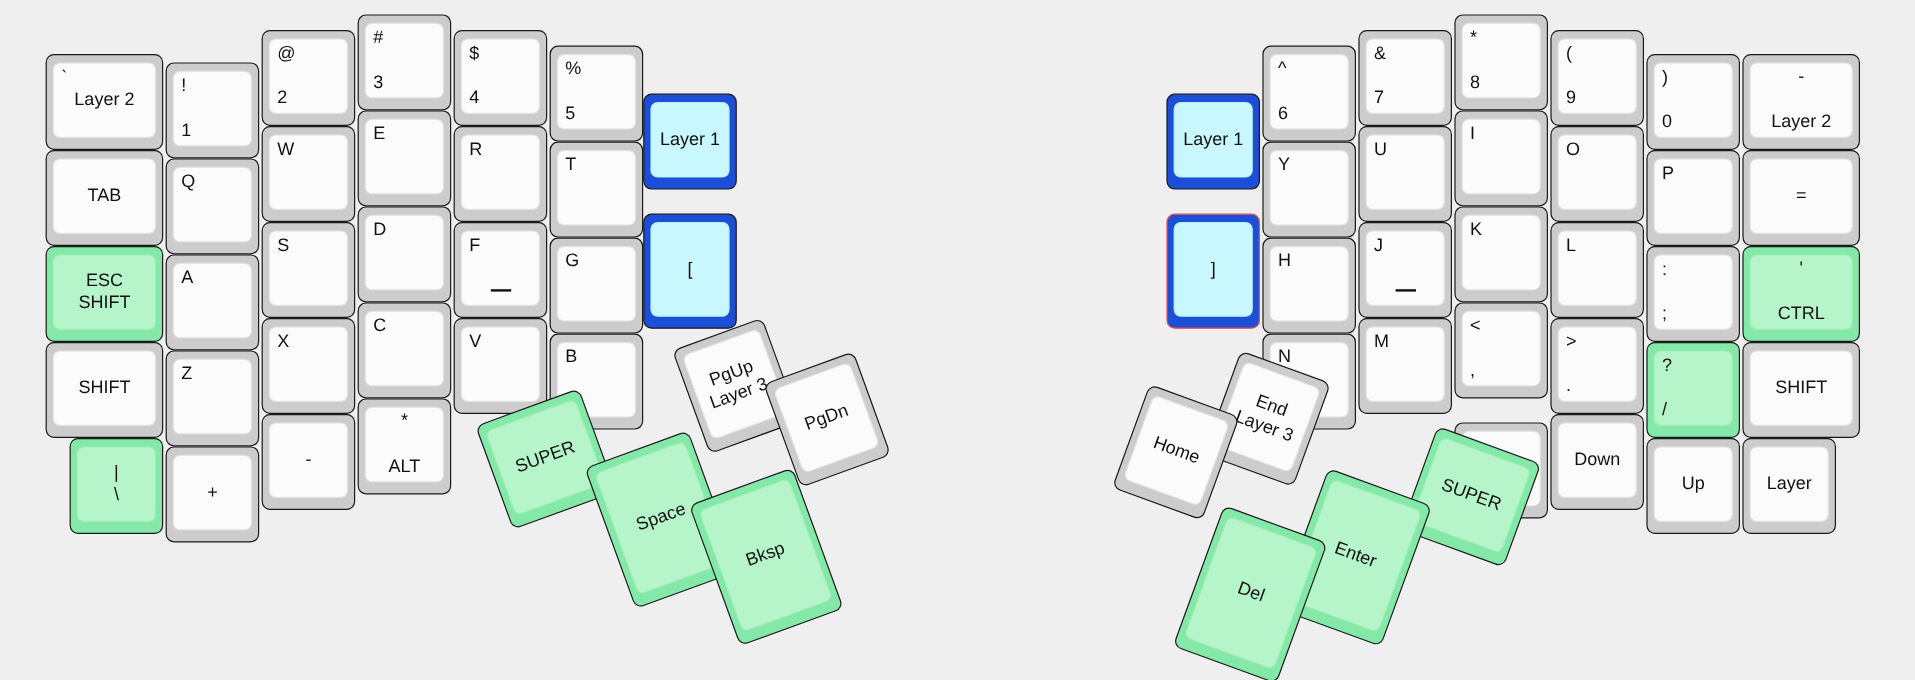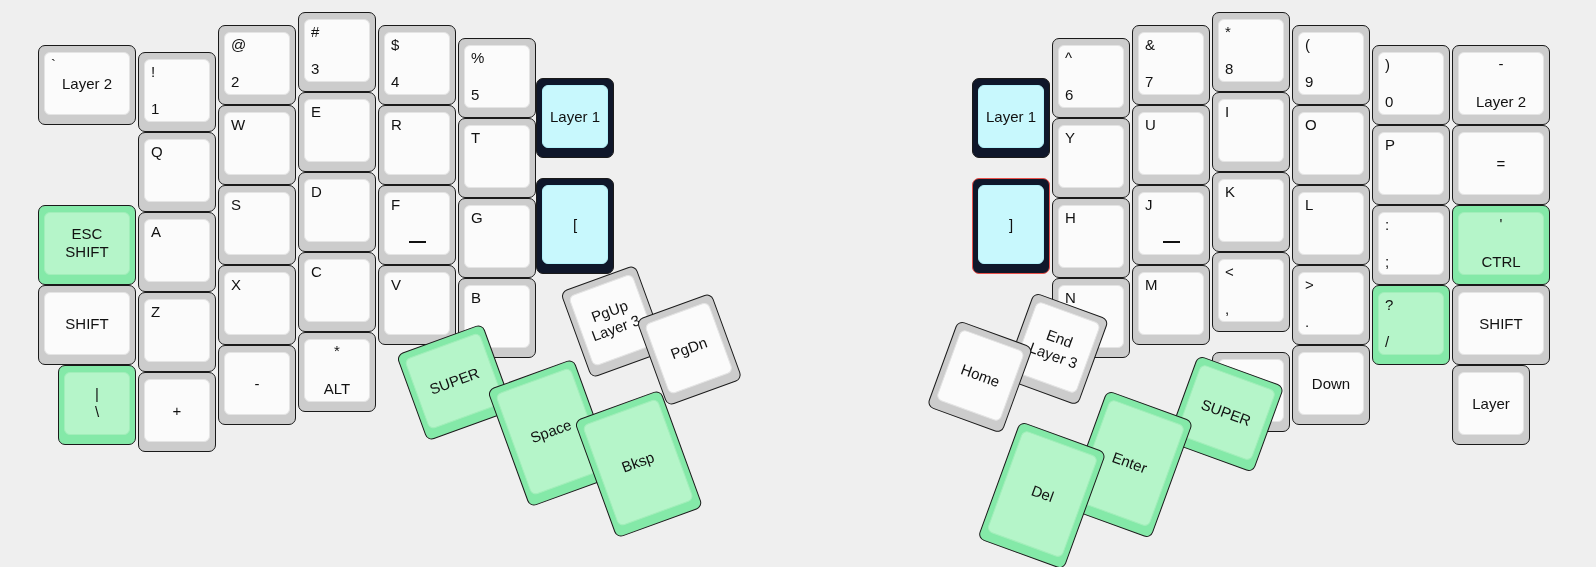--- a/index.html
+++ b/index.html
@@ -34,21 +34,21 @@
     box-sizing: border-box;
     width: 100%;
     height: 100%;
     border-radius: 6px;
     background: #fbfbfb;
     border: 1px solid #e4e4e4;
   }
   
   .key.green { background: #84e9a8; }
   .key.green > .cap { background: #b5f5c9; border-color: #a2eeba; }
-  .key.cyan { background: #0f172a; }
+  .key.cyan { background: #1d4ed8; }
   .key.cyan > .cap { background: #c8f8fd; border-color: #b3f2fa; }
   .key.sel { border-color: #e8504a; }
 
   
   .lg {
     position: absolute;
     font-size: 15px;
     color: #111;
     line-height: 1.1;
     white-space: pre;
@@ -95,20 +95,25 @@
 <body>
 
 <div id="kb">
     <div style="position: absolute; left: 0px; top: 0px; width: 100%; height: 100%;">
       <div class="key" style="left: 38px; top: 45px; width: 98px; height: 80px;">
         <div class="cap">
           <div class="lg ctr">Layer 2</div>
           <div class="lg tl">`</div>
         </div>
       </div>
+      <div class="key" style="left: 38px; top: 125px; width: 98px; height: 80px;">
+        <div class="cap">
+          <div class="lg ctr">TAB</div>
+        </div>
+      </div>
       <div class="key green" style="left: 38px; top: 205px; width: 98px; height: 80px;">
         <div class="cap">
           <div class="lg two">ESC
 SHIFT</div>
         </div>
       </div>
       <div class="key" style="left: 38px; top: 285px; width: 98px; height: 80px;">
         <div class="cap">
           <div class="lg ctr">SHIFT</div>
         </div>
@@ -400,20 +405,25 @@
       <div class="key" style="left: 1372px; top: 205px; width: 78px; height: 80px;">
         <div class="cap">
           <div class="lg tl">:</div>
           <div class="lg bl">;</div>
         </div>
       </div>
       <div class="key green" style="left: 1372px; top: 285px; width: 78px; height: 80px;">
         <div class="cap">
           <div class="lg tl">?</div>
           <div class="lg bl">/</div>
+        </div>
+      </div>
+      <div class="key" style="left: 1372px; top: 365px; width: 78px; height: 80px;">
+        <div class="cap">
+          <div class="lg ctr">Up</div>
         </div>
       </div>
       <div class="key" style="left: 1452px; top: 45px; width: 98px; height: 80px;">
         <div class="cap">
           <div class="lg topc">-</div>
           <div class="lg botc">Layer 2</div>
         </div>
       </div>
       <div class="key" style="left: 1452px; top: 125px; width: 98px; height: 80px;">
         <div class="cap">

